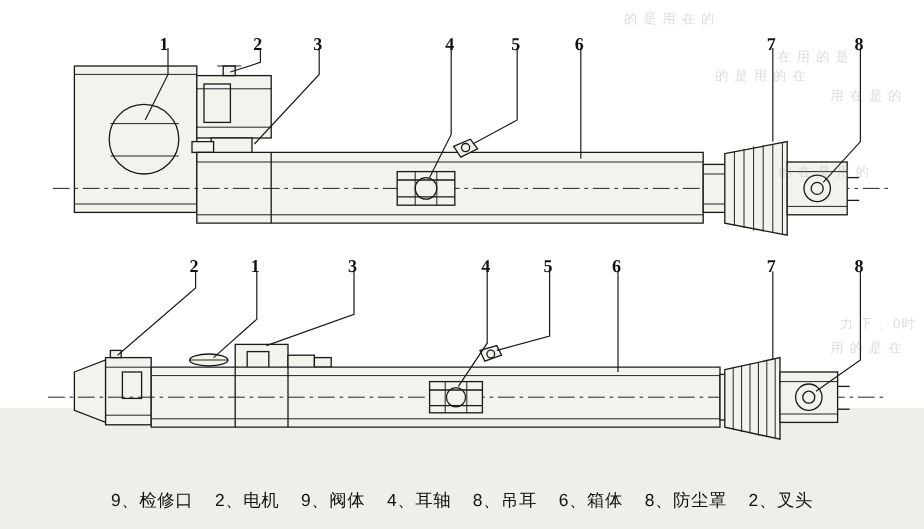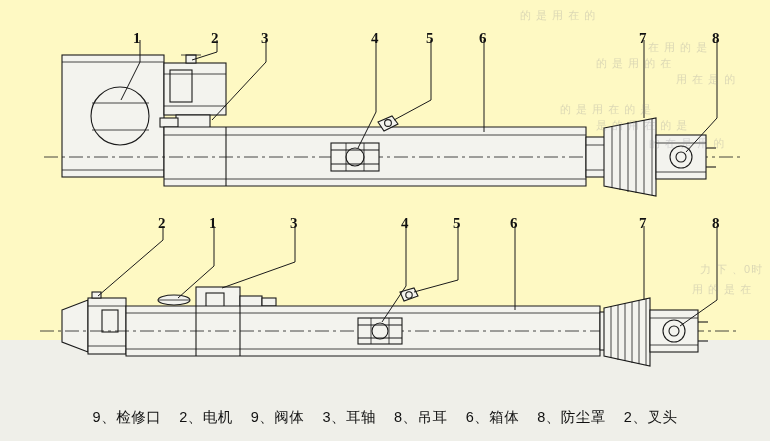--- a/index.html
+++ b/index.html
@@ -10,21 +10,21 @@
     width: 770px;
     height: 441px;
     background: #efefe9;
     font-family: "Liberation Sans", sans-serif;
     overflow: hidden;
   }
   #page {
     position: relative;
     width: 770px;
     height: 340px;
-    background: #fef9c3;
+    background: #ffffff;
   }
   .figure-svg {
     position: absolute;
     left: 0;
     top: 0;
     width: 770px;
     height: 441px;
   }
   .callout {
     position: absolute;
@@ -227,23 +227,21 @@
       <path class="ln-lead" d="M458,226 L458,280 L414,292"></path>
       <path class="ln-lead" d="M515,226 L515,310"></path>
       <path class="ln-lead" d="M644,226 L644,300"></path>
       <path class="ln-lead" d="M717,226 L717,300 L680,326"></path>
     </g>
   </svg>
 
   <div class="ghost" style="left:520px; top:8px;">的 是 用 在 的</div>
   <div class="ghost" style="left:648px; top:40px;">在 用 的 是</div>
   <div class="ghost" style="left:596px; top:56px;">的 是 用 的 在</div>
-  <div class="ghost" style="left:676px; top:72px;">用 在 是 的</div>
-  <div class="ghost" style="left:560px; top:102px;">的 是 用 在 的 是</div>
-  <div class="ghost" style="left:596px; top:118px;">是 的 用 在 的 是</div>
+  <div class="ghost" style="left:692px; top:72px;">用 在 是 的</div>
   <div class="ghost" style="left:649px; top:136px;">的 在 是 用 的</div>
   <div class="ghost" style="left:700px; top:262px;">力 下 、0时</div>
   <div class="ghost" style="left:692px; top:282px;">用 的 是 在</div>
 
   <div class="callout" style="left:133px; top:31px;">1</div>
   <div class="callout" style="left:211px; top:31px;">2</div>
   <div class="callout" style="left:261px; top:31px;">3</div>
   <div class="callout" style="left:371px; top:31px;">4</div>
   <div class="callout" style="left:426px; top:31px;">5</div>
   <div class="callout" style="left:479px; top:31px;">6</div>
@@ -256,20 +254,20 @@
   <div class="callout" style="left:401px; top:216px;">4</div>
   <div class="callout" style="left:453px; top:216px;">5</div>
   <div class="callout" style="left:510px; top:216px;">6</div>
   <div class="callout" style="left:639px; top:216px;">7</div>
   <div class="callout" style="left:712px; top:216px;">8</div>
 
   <div class="legend">
     <span class="item">9、检修口</span>
     <span class="item">2、电机</span>
     <span class="item">9、阀体</span>
-    <span class="item">3、耳轴</span>
+    <span class="item">4、耳轴</span>
     <span class="item">8、吊耳</span>
     <span class="item">6、箱体</span>
     <span class="item">8、防尘罩</span>
     <span class="item">2、叉头</span>
   </div>
 
 </div>
 
 </body></html>

